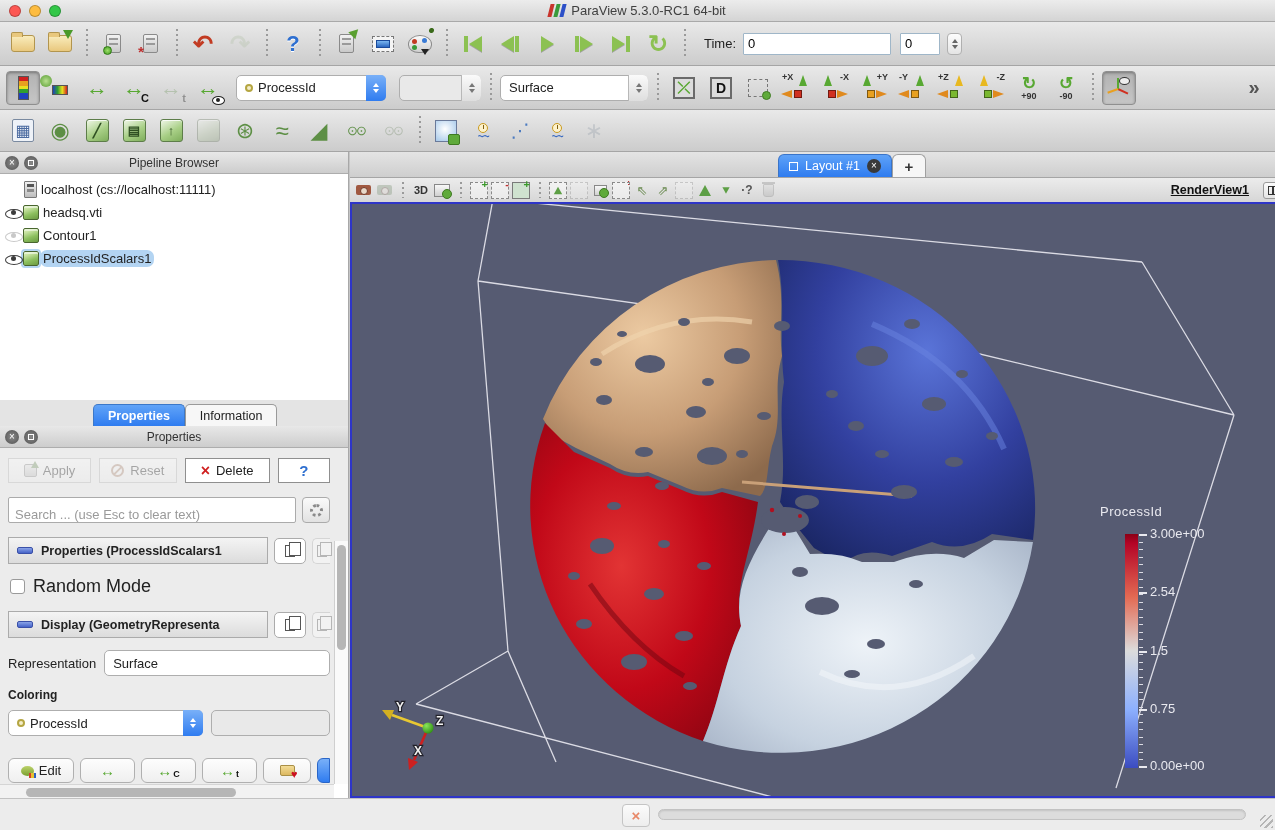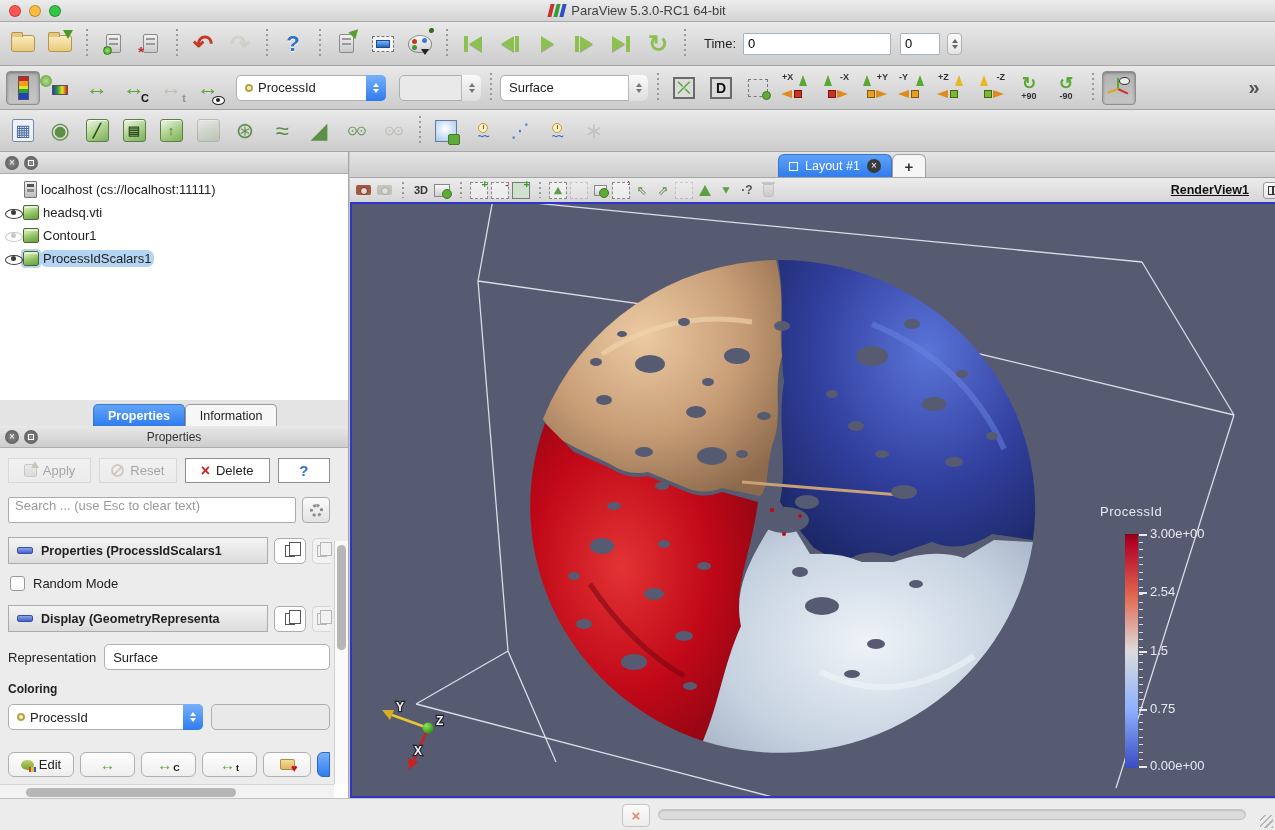--- a/index.html
+++ b/index.html
@@ -188,36 +188,36 @@
   .pbtn.strong { border-color:#8f8f8f; background:#fff; }
   .ap-ic { width:13px; height:13px; background:linear-gradient(#e8e8e8,#bdbdbd); border:1px solid #8a8a8a; border-radius:2px; position:relative; }
   .ap-ic::after { content:""; position:absolute; right:-3px; top:-4px; width:0; height:0;
     border-left:4px solid transparent; border-right:4px solid transparent; border-bottom:7px solid #5aa030; }
   .rs-ic { width:13px; height:13px; border-radius:50%; border:2px solid #d08050; position:relative; }
   .rs-ic::after { content:""; position:absolute; left:-1px; top:4px; width:11px; height:2px; background:#d08050; transform:rotate(-45deg); }
   .del-x { color:#d02020; font-size:16px; font-weight:bold; line-height:1; }
   .g-help-s { color:#2e6fd0; font-size:15px; font-weight:bold; }
   .searchrow { display:flex; gap:6px; margin-bottom:14px; align-items:center; }
   .searchbox { flex:1; height:26px; background:#fff; border:1px solid #ababab; border-radius:2px;
-    display:flex; align-items:flex-start; padding:0 6px; color:#9a9a9a; font-size:13px; }
+    display:flex; align-items:flex-end; padding:0 6px; color:#9a9a9a; font-size:13px; }
   .gearbtn { width:28px; height:26px; border:1px solid #ababab; border-radius:4px;
     background:linear-gradient(#fafafa,#e2e2e2); display:flex; align-items:center; justify-content:center; }
   .gear { width:13px; height:13px; border-radius:50%; border:3px dotted #8a8a8a; }
   .secrow { display:flex; gap:6px; margin-bottom:12px; align-items:center; }
   .sechdr { flex:1; height:27px; border:1px solid #ababab; background:linear-gradient(#f4f4f4,#dcdcdc);
     display:flex; align-items:center; gap:8px; padding:0 8px; font-weight:bold; font-size:12.5px;
     white-space:nowrap; overflow:hidden; }
   .bluebar { width:16px; height:7px; border-radius:2px; background:linear-gradient(#8aa4e8,#4663c8); border:1px solid #3a50a8; flex:none; }
   .copybtn { width:32px; height:26px; border:1px solid #ababab; border-radius:5px; background:#fff;
     display:flex; align-items:center; justify-content:center; flex:none; position:relative; }
   .pg { width:10px; height:12px; border:1.3px solid #555; background:#fff; position:relative; }
   .pg::before { content:""; position:absolute; left:2.5px; top:-3.5px; width:10px; height:12px;
     border:1.3px solid #555; background:#fff; }
   .copybtn.half { width:18px; border-radius:5px 0 0 5px; border-right:none; }
-  .chkrow { display:flex; align-items:center; gap:8px; margin:2px 0 14px 2px; font-size:13px; }
+  .chkrow { display:flex; align-items:center; gap:8px; margin:2px 0 14px 2px; font-size:18px; }
   .chk { width:15px; height:15px; background:#fff; border:1px solid #9a9a9a; border-radius:3px; }
   .reprow { display:flex; align-items:center; gap:8px; margin-bottom:12px; font-size:13px; }
   .bold { font-weight:bold; }
   .editrow { display:flex; gap:6px; margin-top:22px; }
   .ebtn { height:25px; border:1px solid #b0b0b0; border-radius:6px; background:linear-gradient(#fdfdfd,#efefef);
     display:flex; align-items:center; justify-content:center; gap:5px; font-size:13px; padding:0 9px; flex:none; }
   .mini-pal { width:13px; height:10px; border-radius:50%; background:linear-gradient(#bcd26a,#7aa030); position:relative; }
   .mini-pal::after { content:""; position:absolute; right:-2px; bottom:-2px; width:7px; height:5px;
     background:linear-gradient(90deg,#d04030 33%,#e8c030 33% 66%,#3060c0 66%); }
   .g-resc-s { color:#58a832; font-size:15px; font-weight:bold; line-height:1; }
@@ -590,20 +590,21 @@
 </div>
 
 <div id="leftcol">
 
   <div id="pipes">
     <div class="dockbar">
       <span class="dkbtn">×</span>
       <span class="dkbtn">
           <i class="sqi"></i>
         </span>
+      <span class="dtitle">Pipeline Browser</span>
     </div>
     <div id="pipetree">
       <div class="prow" style="padding-left:24px;">
         <span class="srv"></span>
         <span class="pl-label">localhost (cs://localhost:11111)</span>
       </div>
       <div class="prow">
         <span class="eye"></span>
         <span class="cube"></span>
         <span class="pl-label">headsq.vti</span>

